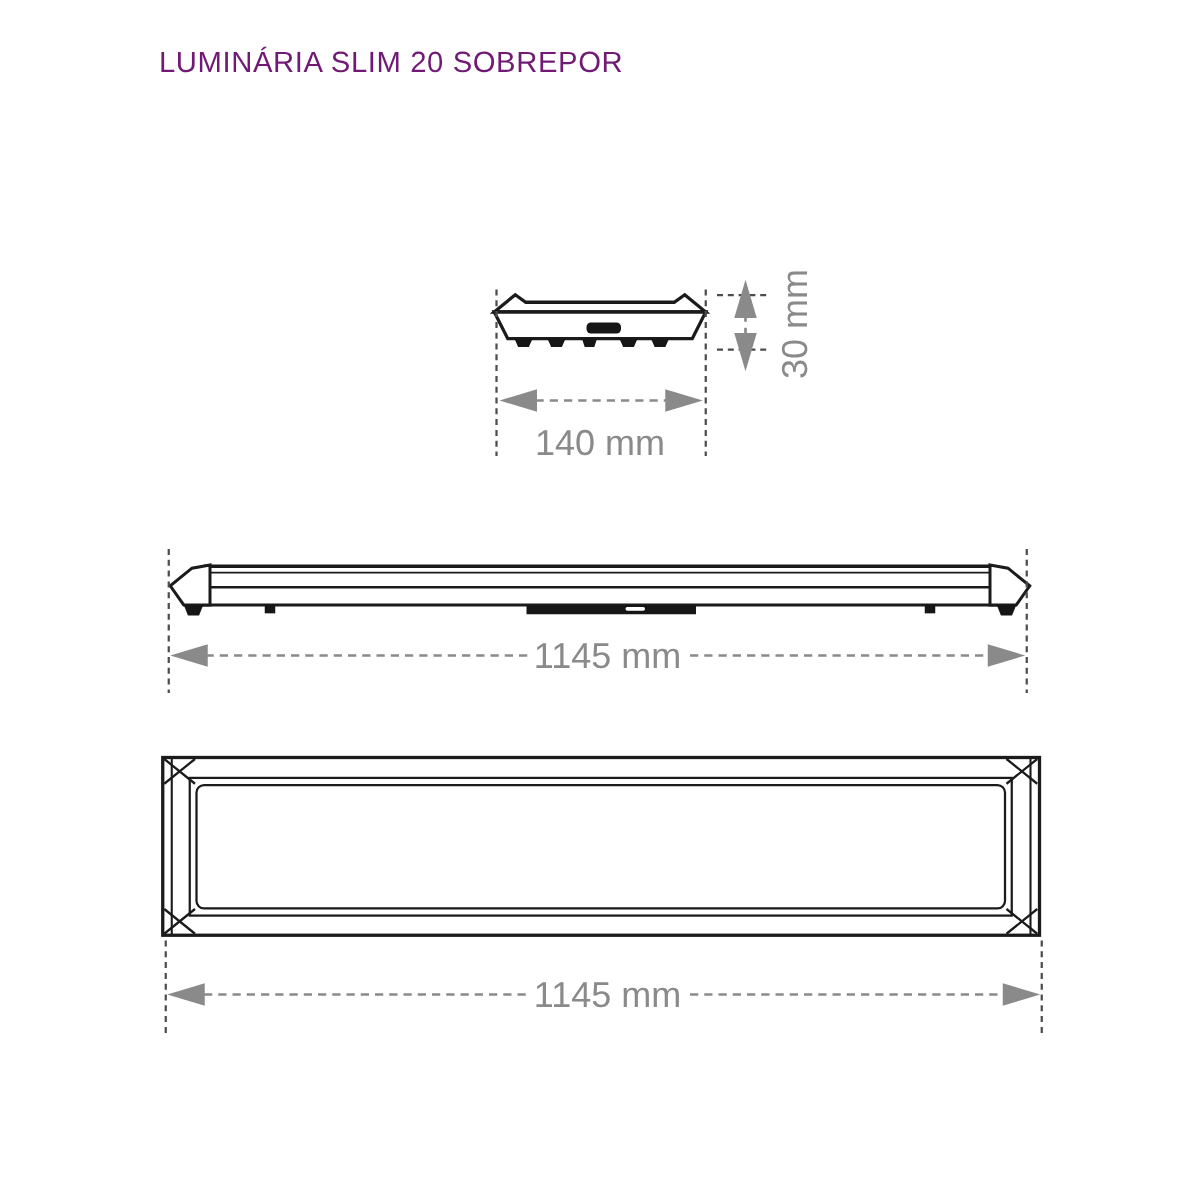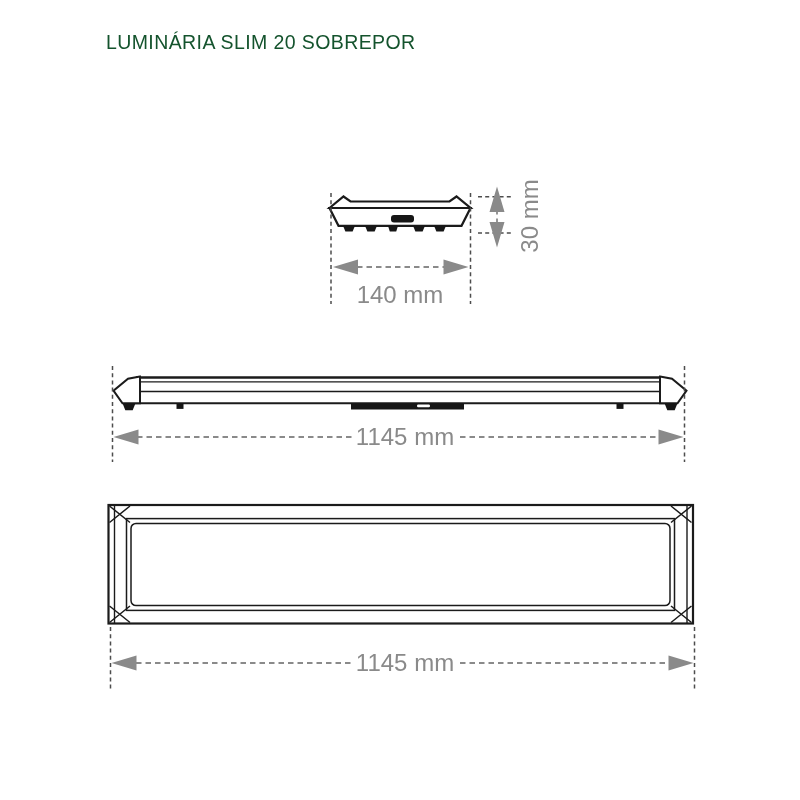--- a/index.html
+++ b/index.html
@@ -1,19 +1,19 @@
 <!DOCTYPE html>
 <html><head>
 <meta charset="utf-8">
 <style>
   html,body{margin:0;padding:0;background:#ffffff;}
   .canvas{position:relative;width:800px;height:800px;background:#fff;overflow:hidden;
           font-family:"Liberation Sans", sans-serif;}
   .drawing-title{position:absolute;left:106px;top:31px;font-size:19.5px;letter-spacing:.4px;
-                 color:#14532d;white-space:nowrap;}
+                 color:#701a75;white-space:nowrap;}
   svg{position:absolute;left:0;top:0;}
   
   .ln   {stroke:#1b1b1b;fill:none;stroke-linejoin:miter;}
   .fillw{fill:#ffffff;}
   .dark {fill:#161616;stroke:none;}
   .ext  {stroke:#4d4d4d;stroke-width:1.5;stroke-dasharray:4 3.2;fill:none;}
   .dim  {stroke:#8a8a8a;stroke-width:1.8;stroke-dasharray:5.5 4;fill:none;}
   .arrow{fill:#8a8a8a;stroke:none;}
   .dimtext{fill:#8a8a8a;font-family:"Liberation Sans",sans-serif;font-size:24px;}
 </style>

